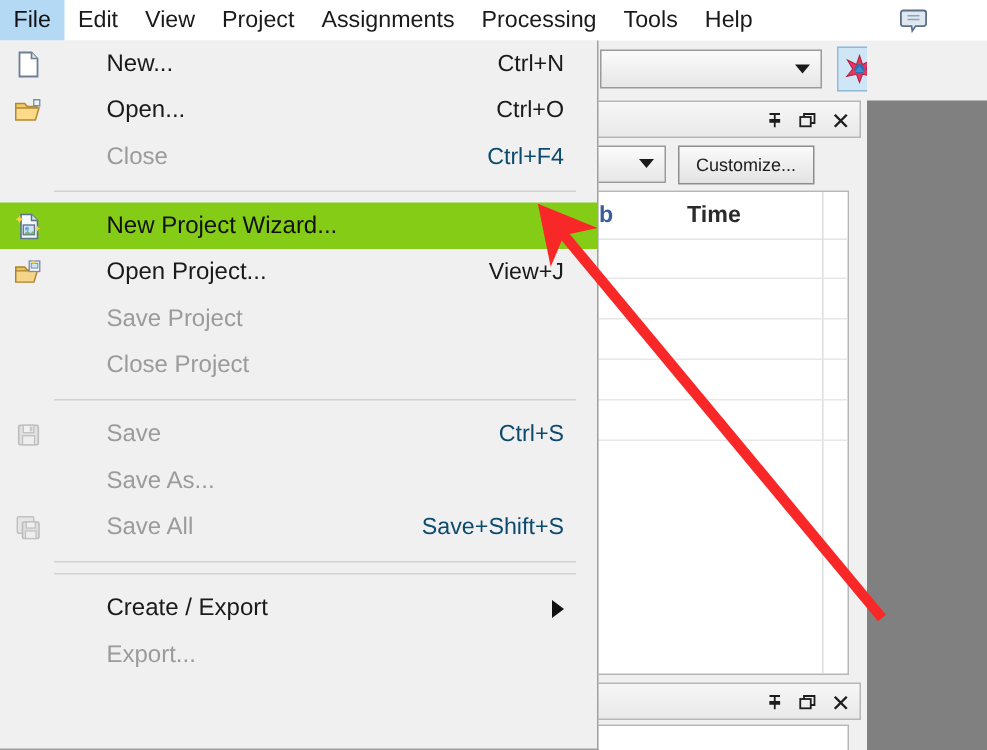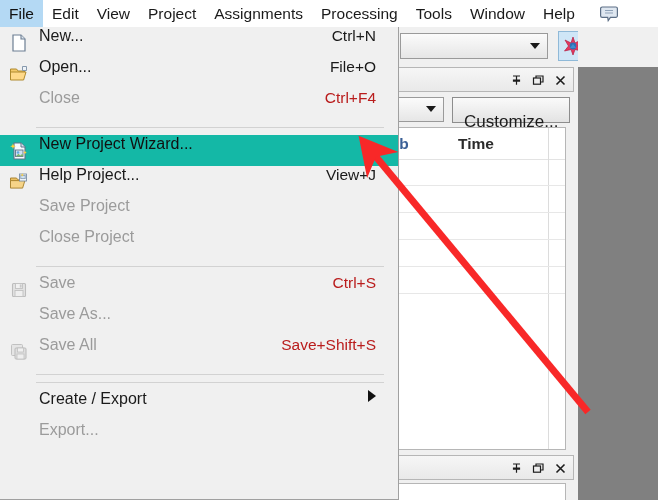--- a/index.html
+++ b/index.html
@@ -81,23 +81,23 @@
   
   .panel-subbar{
     position:absolute;left:0;top:27px;width:100%;height:31px;background:#f0f0f0;
   }
   .sub-combo{
     position:absolute;left:330px;top:3px;width:114px;height:25px;
     background:linear-gradient(#fbfbfb,#e6e6e6);border:1px solid #9a9a9a;box-sizing:border-box;
   }
   .sub-combo .combo-arrow{top:8px;}
   .btn-customize{
-    position:absolute;left:452px;top:3px;height:26px;padding:12px 11px;
+    position:absolute;left:452px;top:3px;height:26px;padding:0 11px;
     background:linear-gradient(#fafafa,#e3e3e3);border:1px solid #8d8d8d;
-    box-sizing:border-box;font-size:17px;color:#1c1c1c;line-height:24px;
+    box-sizing:border-box;font-size:12px;color:#1c1c1c;line-height:24px;
     white-space:nowrap;
   }
 
   
   .table{
     position:absolute;left:0px;top:60px;width:566px;height:323px;
     background:#ffffff;border:1px solid #b6b6b6;box-sizing:border-box;overflow:hidden;
   }
   .thead{
     position:absolute;left:0;top:0;width:100%;height:32px;background:#ffffff;
@@ -122,34 +122,34 @@
     background:#ffffff;border:1px solid #b6b6b6;box-sizing:border-box;
   }
 
   
   .dropdown{
     position:absolute;left:0px;top:27px;width:399px;height:473px;
     background:#f0f0f0;border:1px solid #a0a0a0;border-top:none;border-left:none;
     box-sizing:border-box;z-index:40;
   }
   .mi{
-    position:relative;height:31px;display:flex;align-items:flex-start;
-    font-size:16px;color:#1a1a1a;cursor:default;
+    position:relative;height:31px;display:flex;align-items:center;
+    font-size:16px;color:#1a1a1a;cursor:default;padding-left:32px;
   }
   .mi.disabled{color:#9b9b9b;}
-  .mi.hl{background:#14b8a6;color:#111;}
+  .mi.hl{background:#84cc16;color:#111;}
   .mi-icon{
     position:absolute;left:4px;top:0;width:30px;height:31px;
     display:flex;align-items:center;justify-content:center;
   }
   .mi-label{padding-left:39px;white-space:nowrap;}
   .mi-accel{
     position:absolute;right:22px;font-size:15.5px;white-space:nowrap;
   }
-  .mi.disabled .mi-accel{color:#b91c1c;}
+  .mi.disabled .mi-accel{color:#0c4a6e;}
   .mi-sub{
     position:absolute;right:22px;width:0;height:0;
     border-top:6px solid transparent;border-bottom:6px solid transparent;
     border-left:8px solid #111;
   }
   .sep{height:1px;background:#d2d2d2;margin:7px 14px 7px 36px;}
 
   
   .arrow-layer{position:absolute;left:0;top:0;width:658px;height:500px;z-index:80;pointer-events:none;}
 </style>
@@ -282,21 +282,21 @@
       </div>
       <div class="mi">
         <div class="mi-icon">
           <svg width="20" height="20" viewBox="0 0 20 20">
             <path d="M1.5 5 h6 l1.6 2 h6.4 v2 h-14 Z" fill="#f3c96b" stroke="#b08a2e" stroke-width="1"></path>
             <path d="M1.5 8 h15.5 l-2.4 8 h-13.1 Z" fill="#ffd98a" stroke="#b08a2e" stroke-width="1"></path>
             <path d="M13.5 2.5 h4 v4 h-4 Z" fill="#eef3f8" stroke="#7a8fa5" stroke-width="0.9"></path>
           </svg>
         </div>
         <div class="mi-label">Open...</div>
-        <div class="mi-accel">File+O</div>
+        <div class="mi-accel">Ctrl+O</div>
       </div>
       <div class="mi disabled">
         <div class="mi-label">Close</div>
         <div class="mi-accel">Ctrl+F4</div>
       </div>
       <div class="sep"></div>
       <div class="mi hl">
         <div class="mi-icon">
           <svg width="20" height="20" viewBox="0 0 20 20">
             <path d="M5 2 h7 l4 4 v12 h-11 Z" fill="#f6fbff" stroke="#5f7489" stroke-width="1.1"></path>
@@ -313,21 +313,21 @@
       <div class="mi">
         <div class="mi-icon">
           <svg width="20" height="20" viewBox="0 0 20 20">
             <path d="M1.5 6 h6 l1.5 1.9 h6 v1.8 h-13.5 Z" fill="#eac063" stroke="#a8822c" stroke-width="0.95"></path>
             <path d="M1.5 8.6 h14.4 l-2.3 7.5 h-12.1 Z" fill="#f6d488" stroke="#a8822c" stroke-width="0.95"></path>
             <rect x="10.5" y="2" width="7" height="7" fill="#f4f8fc" stroke="#7a8fa5" stroke-width="0.9"></rect>
             <rect x="11.8" y="3.5" width="4.4" height="3.2" fill="#cfe2f3" stroke="#7a8fa5" stroke-width="0.7"></rect>
             <path d="M13.2 1.2 l0.5 1.2 l1.2 0.5 l-1.2 0.5 l-0.5 1.2 l-0.5 -1.2 l-1.2 -0.5 l1.2 -0.5 Z" fill="#ffd23d"></path>
           </svg>
         </div>
-        <div class="mi-label">Help Project...</div>
+        <div class="mi-label">Open Project...</div>
         <div class="mi-accel">View+J</div>
       </div>
       <div class="mi disabled">
         <div class="mi-label">Save Project</div>
       </div>
       <div class="mi disabled">
         <div class="mi-label">Close Project</div>
       </div>
       <div class="sep"></div>
       <div class="mi disabled">
@@ -369,21 +369,20 @@
     </div>
 
   <div class="menubar" id="menubar">
       <div class="menu-top active">File</div>
       <div class="menu-top">Edit</div>
       <div class="menu-top">View</div>
       <div class="menu-top">Project</div>
       <div class="menu-top">Assignments</div>
       <div class="menu-top">Processing</div>
       <div class="menu-top">Tools</div>
-      <div class="menu-top">Window</div>
       <div class="menu-top">Help</div>
       <div class="menubar-spacer"></div>
       <div class="help-bubble">
         <svg width="20" height="20" viewBox="0 0 20 20">
           <path d="M3.2 3 h13.6 a1.6 1.6 0 0 1 1.6 1.6 v7.2 a1.6 1.6 0 0 1 -1.6 1.6 h-5.4 l-2.2 3.2 l-0.5 -3.2 h-5.5 a1.6 1.6 0 0 1 -1.6 -1.6 v-7.2 a1.6 1.6 0 0 1 1.6 -1.6 Z" fill="#dfe7f0" stroke="#5d6f86" stroke-width="1.2"></path>
           <path d="M6 6.5 h8 M6 9 h8" stroke="#8fa2b8" stroke-width="1.1"></path>
         </svg>
       </div>
     </div>
 

